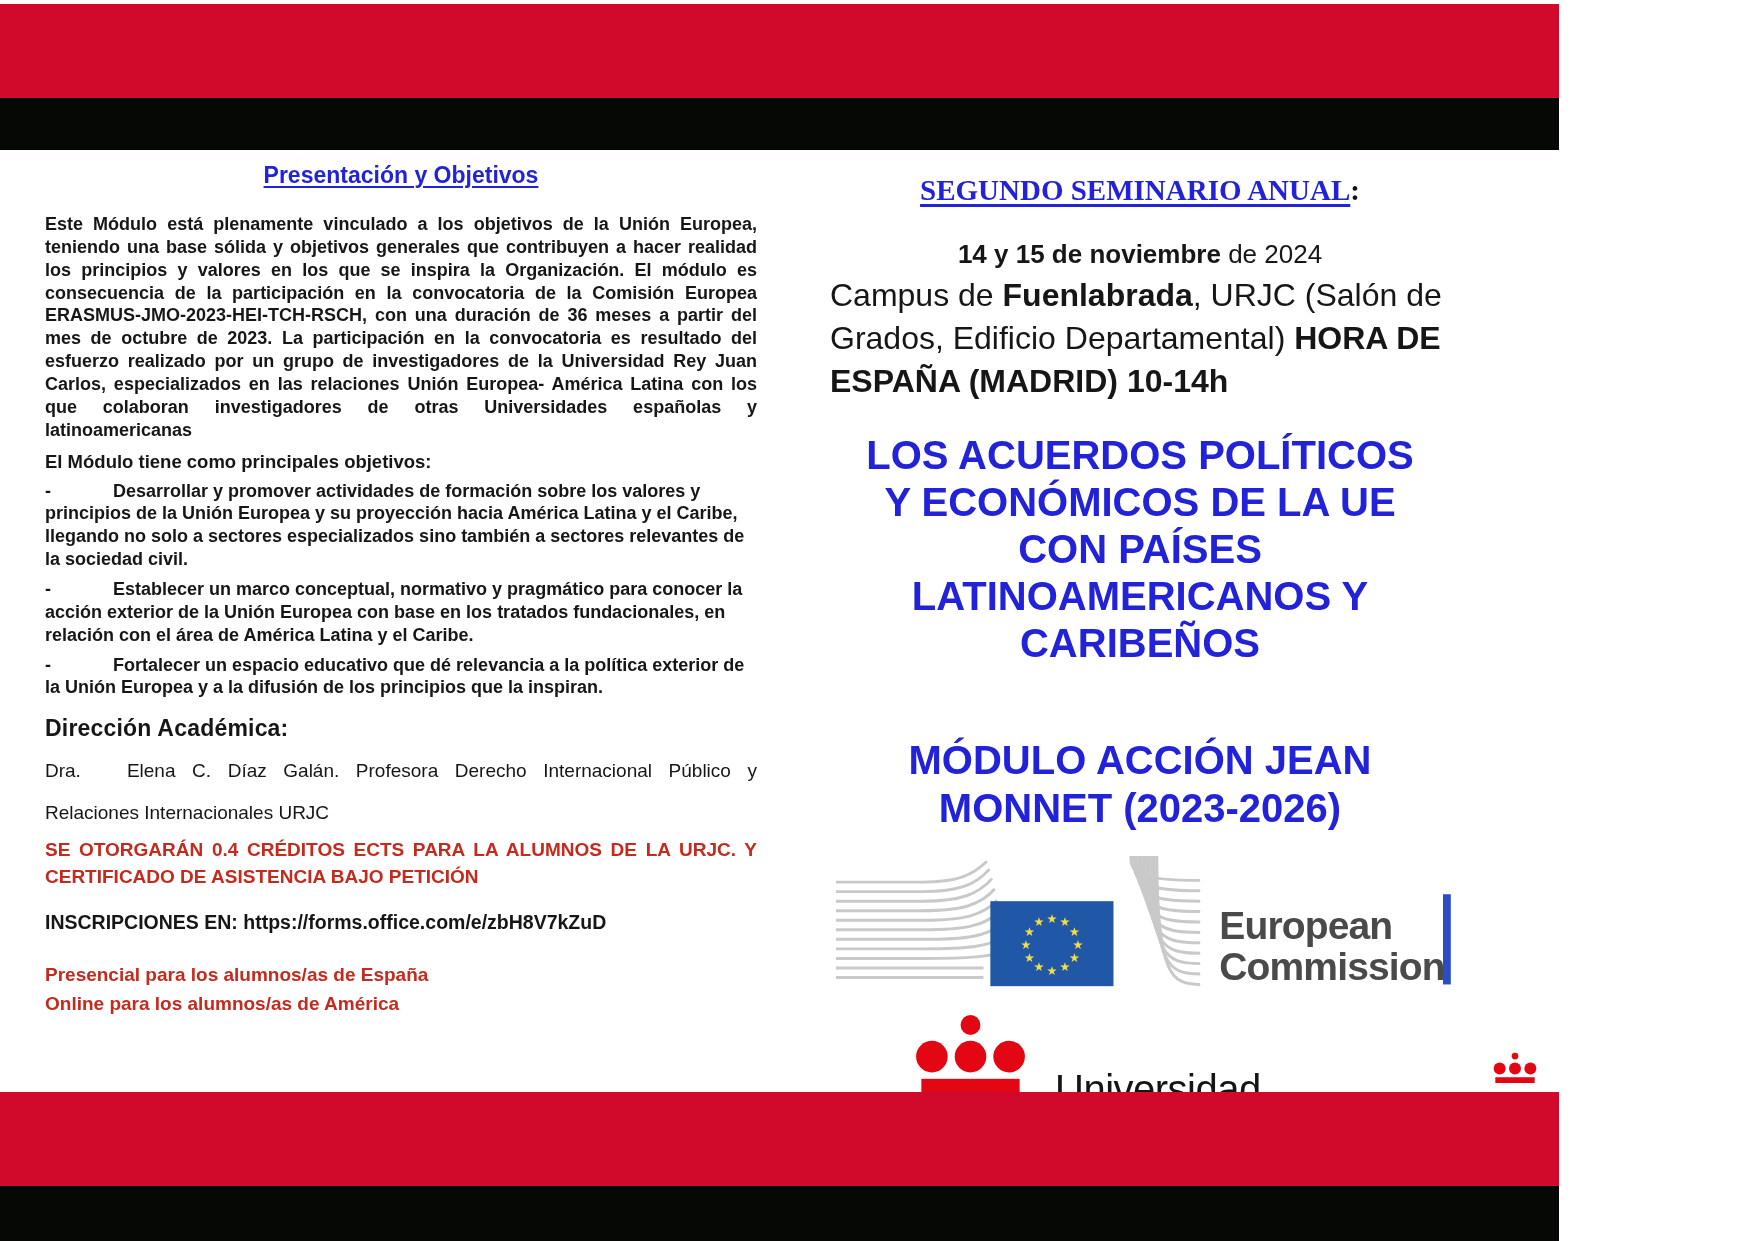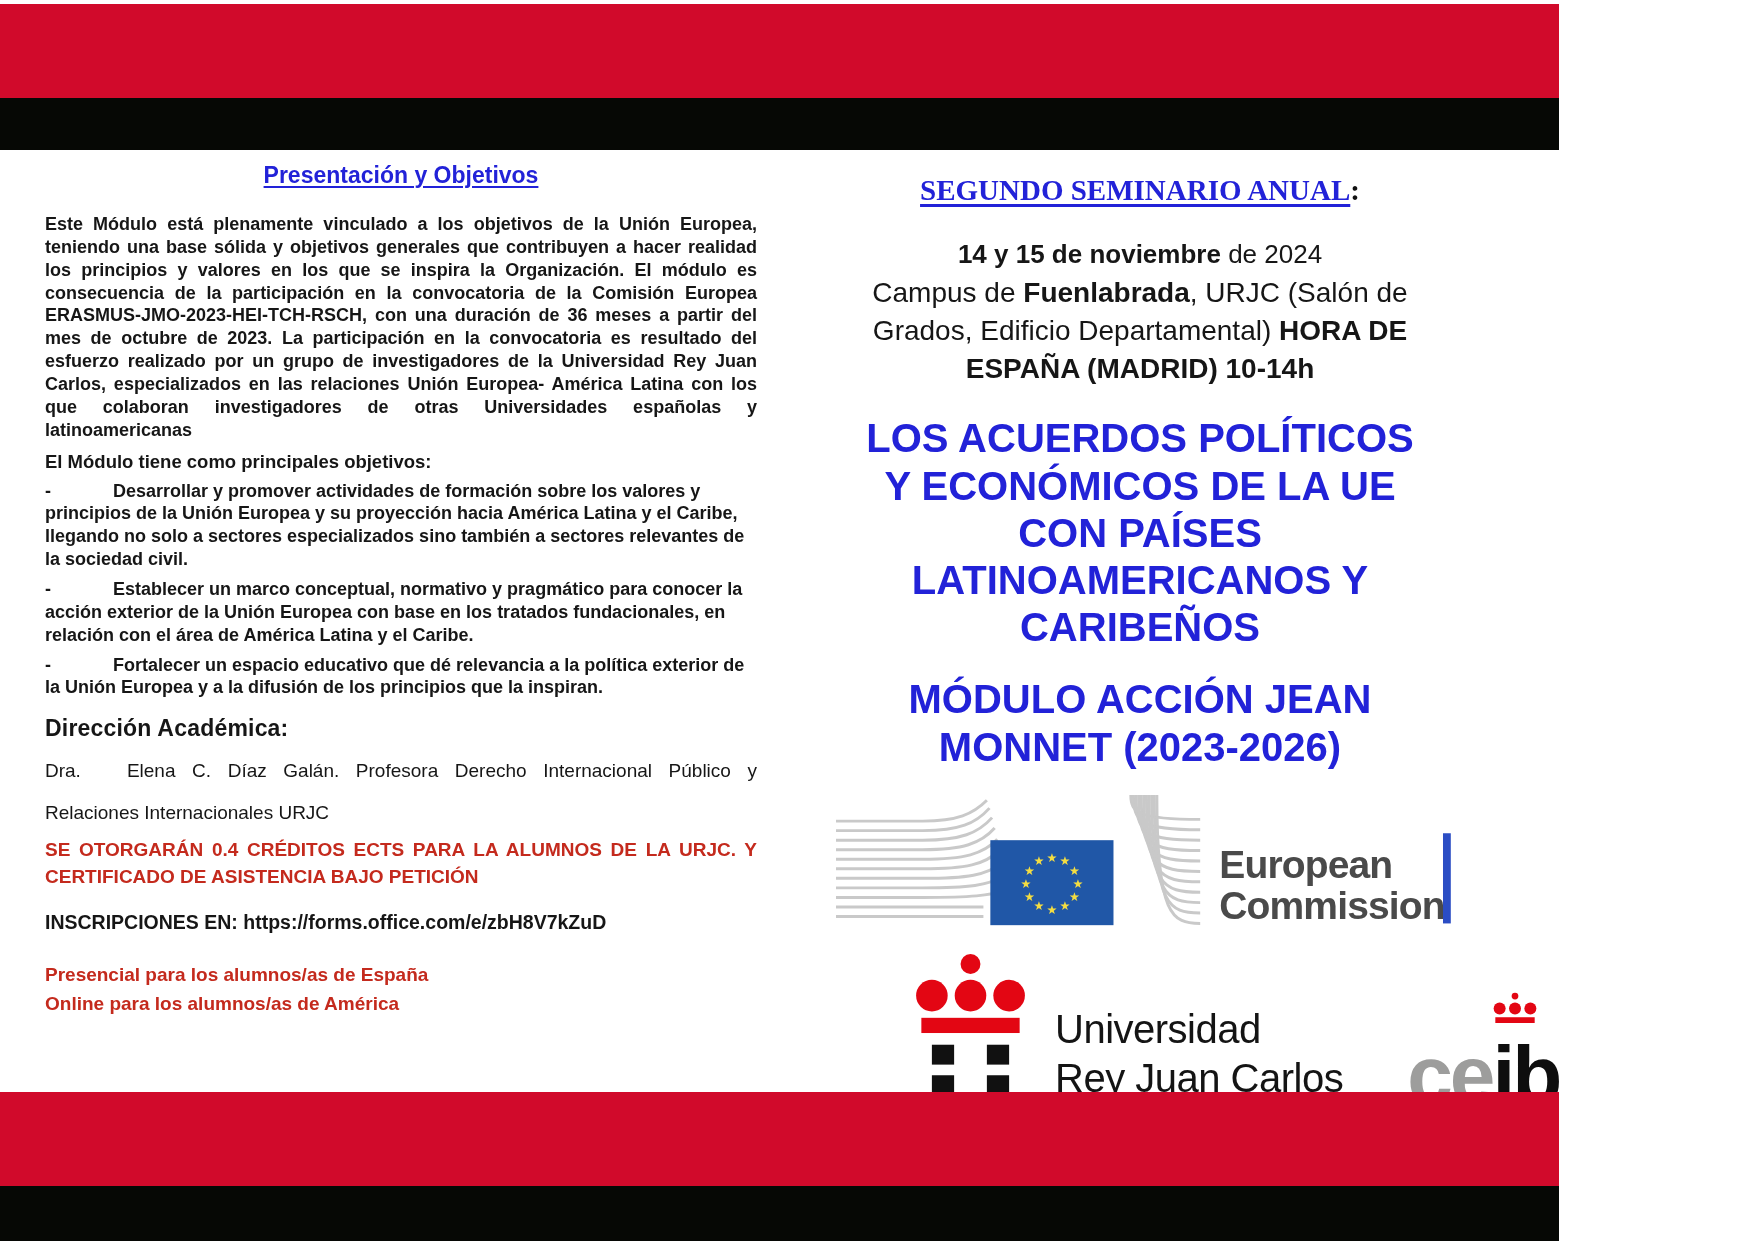--- a/index.html
+++ b/index.html
@@ -42,24 +42,24 @@
   .credits{margin:2px 0 0;font-size:19px;line-height:1.45;font-weight:700;color:var(--text-red);text-align:justify;}
   .inscr{margin:20px 0 0;font-size:19.5px;font-weight:700;}
   .mode{margin:26px 0 0;font-size:19px;line-height:1.55;font-weight:700;color:var(--text-red);}
 
   
   .r-heading{margin:24px 0 0;text-align:center;font-family:"Liberation Serif",serif;font-size:29px;font-weight:700;}
   .r-heading .u{color:var(--blue);text-decoration:underline;text-decoration-thickness:3px;text-underline-offset:4px;}
   .r-heading .colon{color:#111;}
   .date-line{margin:32px 0 0;text-align:center;font-size:26px;font-weight:400;}
   .date-line .b{font-weight:700;}
-  .venue-line{margin:4px 0 0;text-align:center;font-size:28px;line-height:1.35;font-weight:400;}
+  .venue-line{margin:4px 0 0;font-size:32px;line-height:1.35;font-weight:400;}
   .venue-line .b{font-weight:700;}
   .r-title{width:580px;margin:28px auto 0;text-align:center;font-size:40px;line-height:1.18;font-weight:700;color:var(--blue);}
-  .r-subtitle{width:500px;margin:24px auto 0;text-align:center;font-size:40px;line-height:1.2;font-weight:700;color:var(--blue);}
+  .r-subtitle{width:500px;margin:68px auto 0;text-align:center;font-size:40px;line-height:1.2;font-weight:700;color:var(--blue);}
   .ec-logo{margin:24px 0 0 6px;}
 
   .logos-row{display:flex;align-items:center;margin:20px 12px 0 0;width:900px;}
   .urjc{display:flex;align-items:center;gap:26px;margin-left:82px;}
   .urjc-text{font-size:40px;line-height:1.22;color:#141414;letter-spacing:-0.5px;font-weight:400;}
   .ceib{display:flex;align-items:center;margin-left:64px;}
   .ceib-mark{position:relative;padding-top:42px;line-height:1;white-space:nowrap;}
   .ceib-mark .word{font-size:82px;font-weight:700;letter-spacing:-3px;}
   .ceib-ce{color:var(--ceib-gray);}
   .ceib-ib{color:#0e0e0e;text-align:right;}

